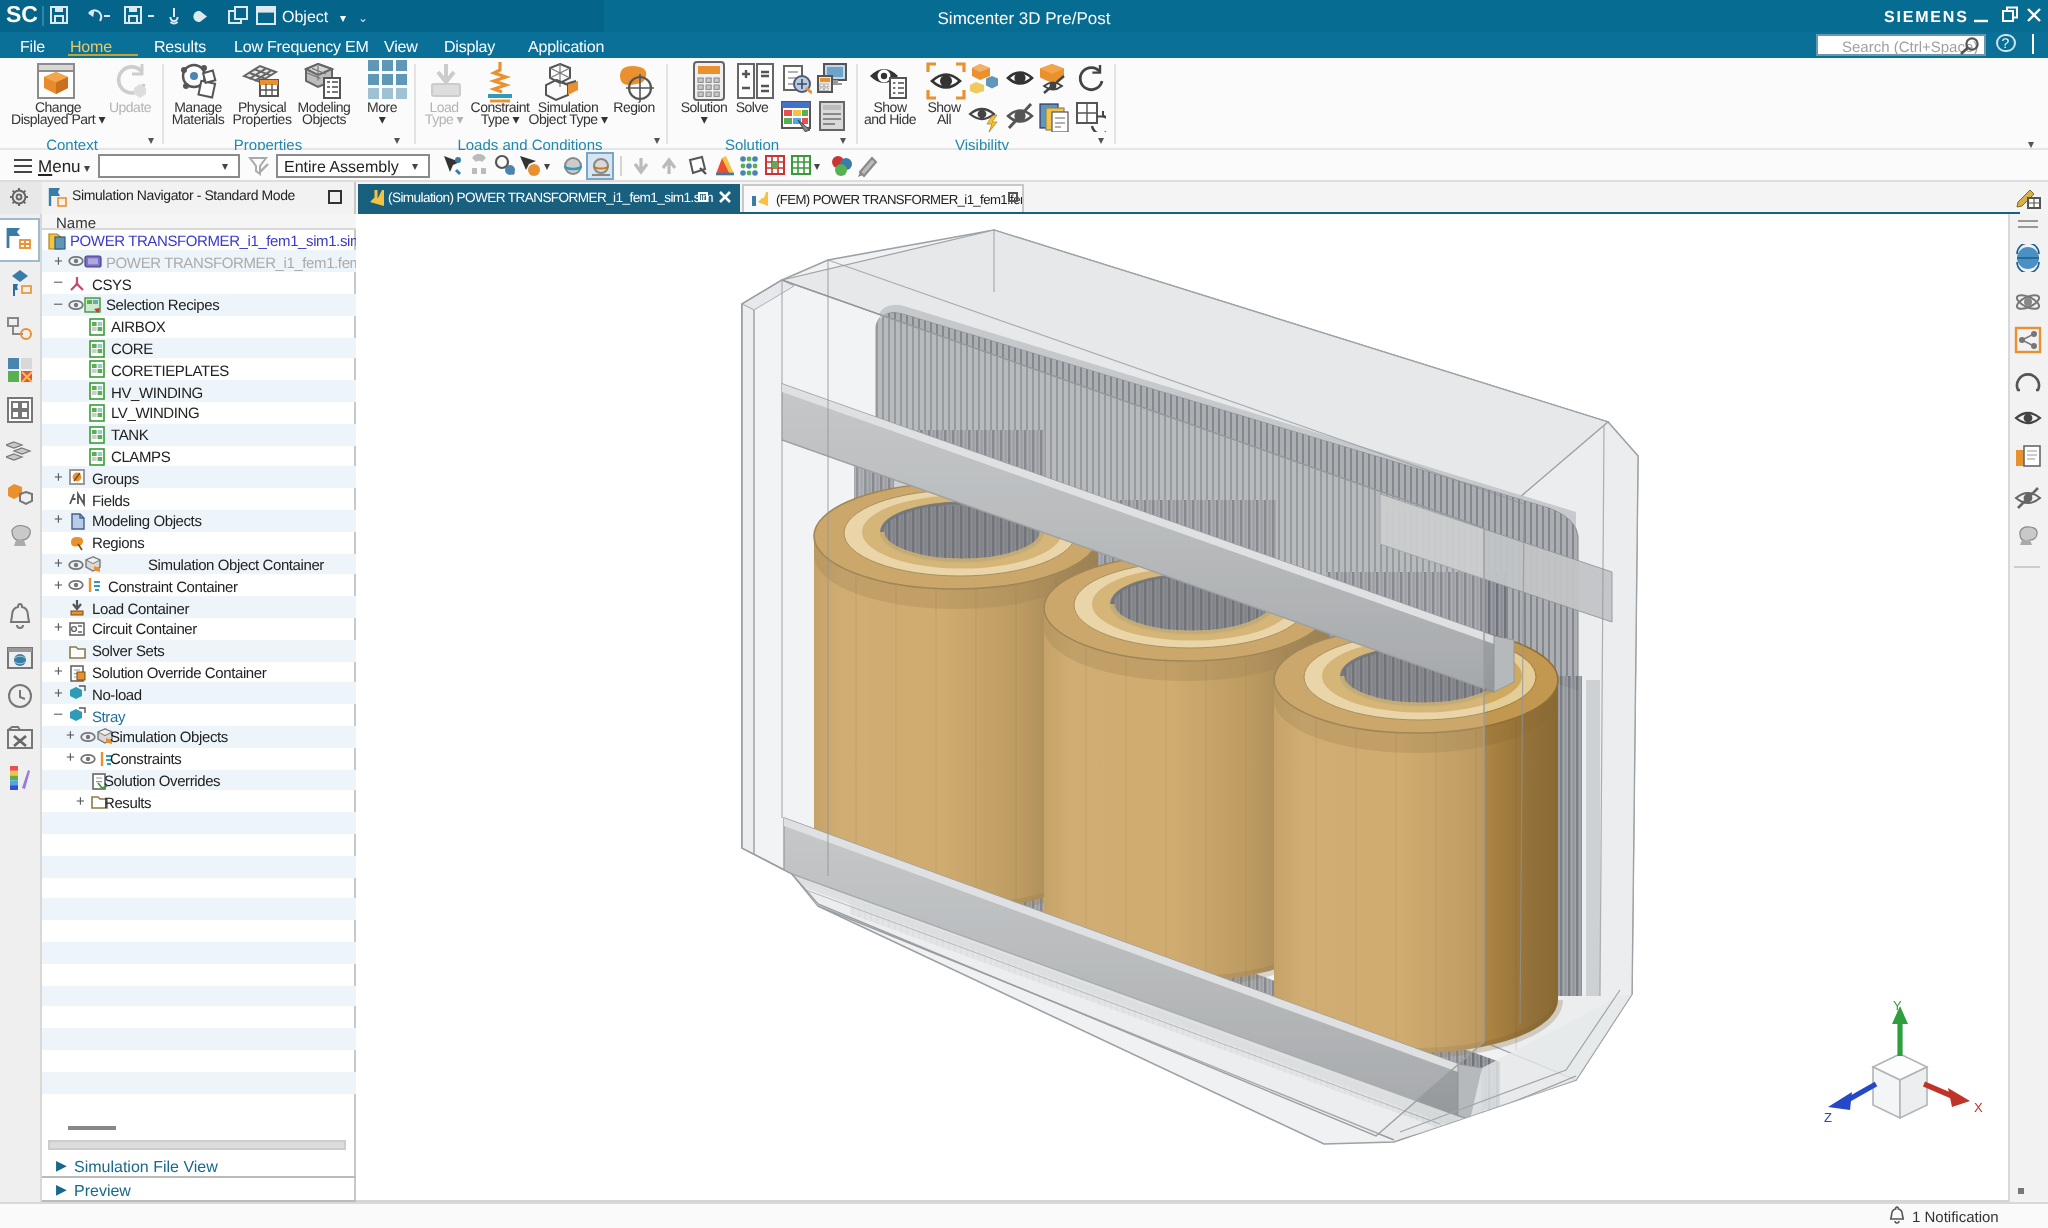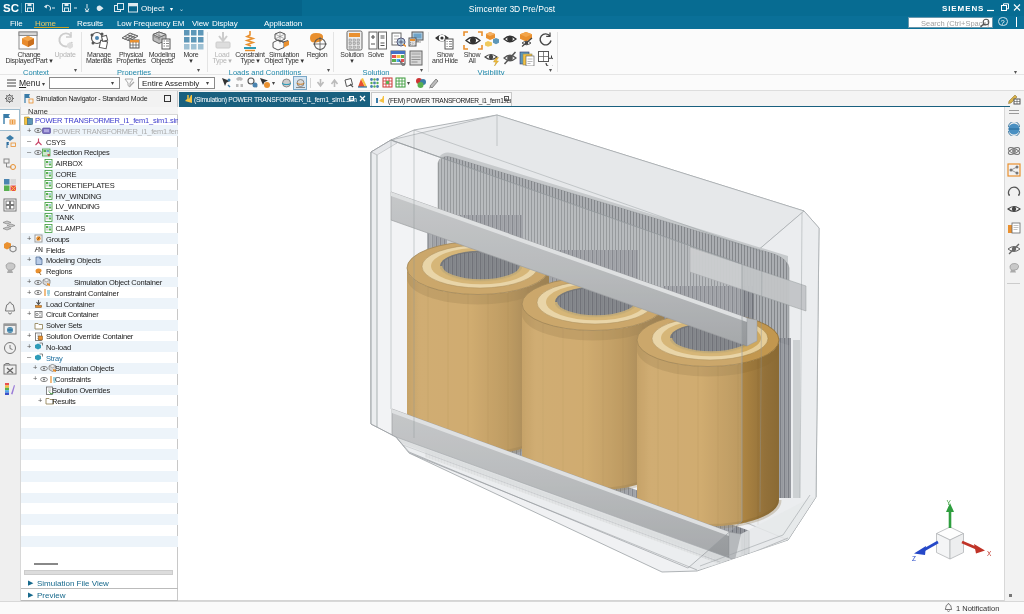--- a/index.html
+++ b/index.html
@@ -50,21 +50,21 @@
 <rect x="16.5" y="3.5" width="5" height="5" fill="none" stroke="#FFF"></rect>
     <path d="M18.5,3.5 v-1.7 h5 v5 h-1.7" stroke="#FFF" fill="none"></path>
 <path d="M29,2.5 l6,6 m0,-6 l-6,6" stroke="#FFF" stroke-width="1.2"></path>
 </svg>
 <div class="abs" style="left:0;top:16px;width:1024px;height:13px;background:#0A7098;"></div>
 <div class="menu-item" style="left:10px;color:#FFF;">File</div>
 <div class="menu-item" style="left:35px;color:#E8C967;">Home</div>
 <div class="menu-item" style="left:77px;color:#FFF;">Results</div>
 <div class="menu-item" style="left:117px;color:#FFF;">Low Frequency EM</div>
 <div class="menu-item" style="left:192px;color:#FFF;">View</div>
-<div class="menu-item" style="left:212px;color:#FFF;">Display</div>
+<div class="menu-item" style="left:222px;color:#FFF;">Display</div>
 <div class="menu-item" style="left:264px;color:#FFF;">Application</div>
 <div class="abs" style="left:34px;top:26.5px;width:35px;height:1.8px;background:#C9A227;"></div>
 <div class="abs" style="left:908px;top:16.5px;width:85px;height:11px;background:#FFF;border:1px solid #6A97AC;font-size:7.5px;color:#A0A0A0;padding:1px 12px;white-space:nowrap;">Search (Ctrl+Space)</div>
 <svg class="abs" style="left:979px;top:17.5px;" width="12" height="10" viewBox="0 0 12 10">
     <circle cx="7" cy="4" r="2.8" fill="none" stroke="#555" stroke-width="1.1"></circle>
     <path d="M4.8,6 L1.5,9" stroke="#555" stroke-width="1.3"></path>
   </svg>
 <div class="abs" style="left:998px;top:16.5px;color:#FFF;border:1px solid #CFE3EC;border-radius:50%;width:9.5px;height:9.5px;line-height:9px;text-align:center;font-size:7px;">?</div>
 <div class="abs" style="left:1015.5px;top:16.5px;width:1.5px;height:10px;background:#FFF;"></div>
 <div class="abs" style="left:0;top:29px;width:1024px;height:46px;background:#FBFBFB;border-bottom:1px solid #E6E6E6;"></div>

